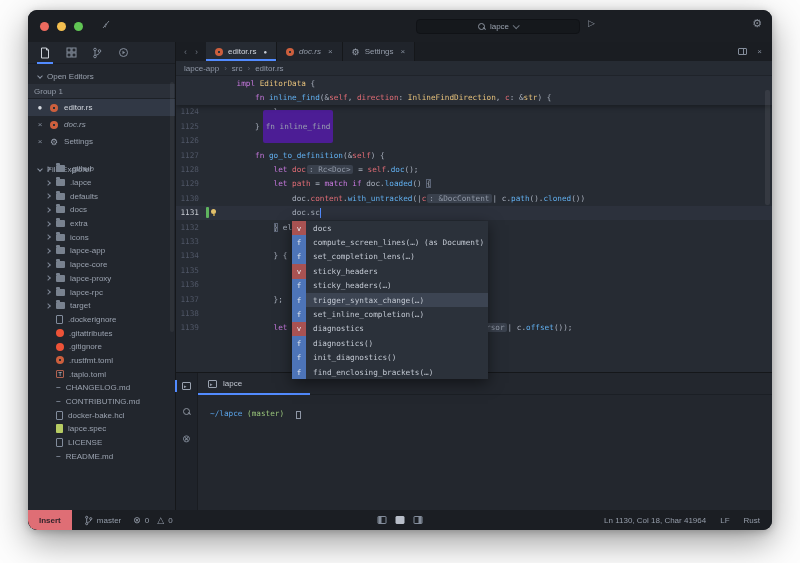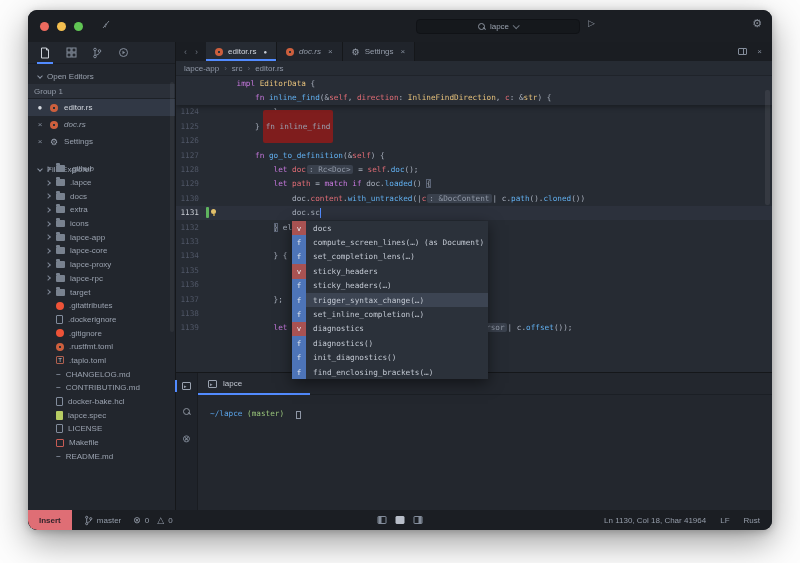--- a/index.html
+++ b/index.html
@@ -94,21 +94,21 @@
     font-family:"DejaVu Sans Mono", monospace; font-size:7.7px; flex:none; }
   .row.cur .num { color:#c8ccd4; }
   .mark { width:12px; flex:none; position:relative; height:100%; }
   .gitbar { position:absolute; left:0px; top:1.5px; bottom:1.5px; width:2.5px; background:#5fb35f; border-radius:1px; }
   .bulb { position:absolute; left:5px; top:3px; width:5px; height:5px; background:#e2c06b; border-radius:50%; }
   .bulb::after { content:""; position:absolute; left:1.5px; top:5px; width:2px; height:2px; background:#a08947; }
   .src { font-family:"DejaVu Sans Mono", monospace; font-size:7.7px; white-space:pre; color:#a7aebb; }
   .s-kw{color:#c678dd;} .s-typ{color:#e5c07b;} .s-fn{color:#61afef;} .s-var{color:#e06c75;} .s-fg{color:#a7aebb;}
   .s-inlay{background:#3a414d;color:#9098a6;border-radius:2px;padding:0 2px;margin:0 1px;}
   .s-brk{outline:1px solid #5a6375; outline-offset:-1px;}
-  .s-hint{background:#7f1d1d;color:#99a1b0;border-radius:2px;padding:12px 3px;margin-left:3px;}
+  .s-hint{background:#4c1d95;color:#99a1b0;border-radius:2px;padding:12px 3px;margin-left:3px;}
   .s-sp{display:inline-block;}
   .caret{display:inline-block;width:1.5px;height:10px;background:#528bff;vertical-align:middle;}
   .sticky { position:absolute; top:0; left:0; right:0; background:#282d36; box-shadow:0 2px 5px rgba(0,0,0,.35); z-index:2; }
   .code-lines { position:absolute; top:28.8px; left:0; right:0; }
   .ed-scroll { position:absolute; right:2px; top:14px; width:5px; height:115px; background:rgba(255,255,255,.07); border-radius:2px; z-index:3; }
 
   
   .popup { position:absolute; left:264px; top:211px; width:196px; background:#2b313a;
     box-shadow:0 4px 14px rgba(0,0,0,.5); z-index:6; overflow:hidden; }
   .c-row { display:flex; height:14.4px; align-items:stretch; }
@@ -245,20 +245,25 @@
               <span>.github</span>
             </div>
             <div class="fx-item">
               <span class="cv"></span>
               <span class="icn icn-folder"></span>
               <span>.lapce</span>
             </div>
             <div class="fx-item">
               <span class="cv"></span>
               <span class="icn icn-folder"></span>
+              <span>defaults</span>
+            </div>
+            <div class="fx-item">
+              <span class="cv"></span>
+              <span class="icn icn-folder"></span>
               <span>docs</span>
             </div>
             <div class="fx-item">
               <span class="cv"></span>
               <span class="icn icn-folder"></span>
               <span>extra</span>
             </div>
             <div class="fx-item">
               <span class="cv"></span>
               <span class="icn icn-folder"></span>
@@ -281,30 +286,30 @@
             </div>
             <div class="fx-item">
               <span class="cv"></span>
               <span class="icn icn-folder"></span>
               <span>lapce-rpc</span>
             </div>
             <div class="fx-item">
               <span class="cv"></span>
               <span class="icn icn-folder"></span>
               <span>target</span>
+            </div>
+            <div class="fx-item is-file">
+              <span class="icn icn-file"></span>
+              <span>.dockerignore</span>
             </div>
             <div class="fx-item is-file">
               <span class="icn icn-git"></span>
               <span>.gitattributes</span>
             </div>
             <div class="fx-item is-file">
-              <span class="icn icn-file"></span>
-              <span>.dockerignore</span>
-            </div>
-            <div class="fx-item is-file">
               <span class="icn icn-git"></span>
               <span>.gitignore</span>
             </div>
             <div class="fx-item is-file">
               <span class="icn icn-rust"></span>
               <span>.rustfmt.toml</span>
             </div>
             <div class="fx-item is-file">
               <span class="icn icn-toml">T</span>
               <span>.taplo.toml</span>
@@ -321,24 +326,20 @@
               <span class="icn icn-file"></span>
               <span>docker-bake.hcl</span>
             </div>
             <div class="fx-item is-file">
               <span class="icn icn-spec"></span>
               <span>lapce.spec</span>
             </div>
             <div class="fx-item is-file">
               <span class="icn icn-file"></span>
               <span>LICENSE</span>
-            </div>
-            <div class="fx-item is-file">
-              <span class="icn icn-make"></span>
-              <span>Makefile</span>
             </div>
             <div class="fx-item is-file">
               <span class="icn icn-md">~</span>
               <span>README.md</span>
             </div>
           </div>
         <div class="side-scroll"></div>
       </aside>
 
       <main class="main">

